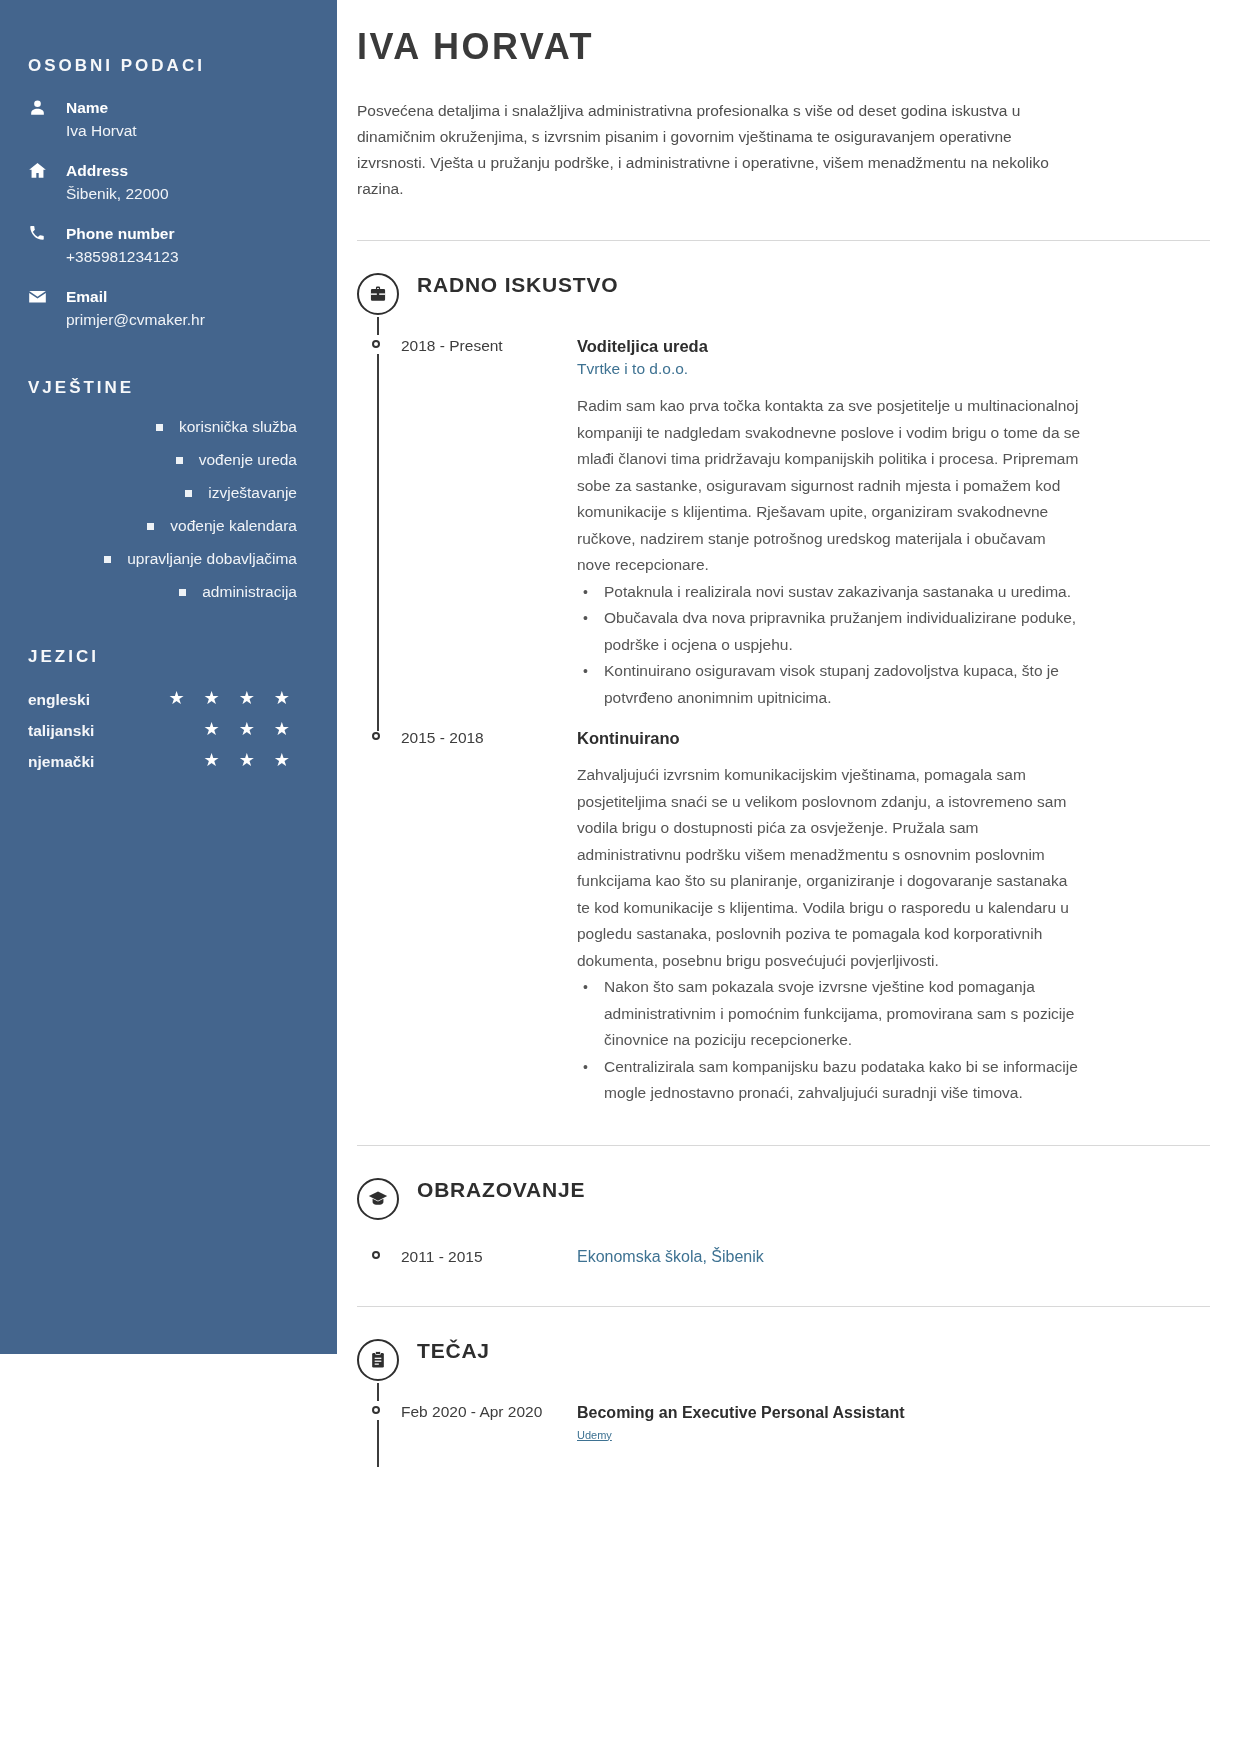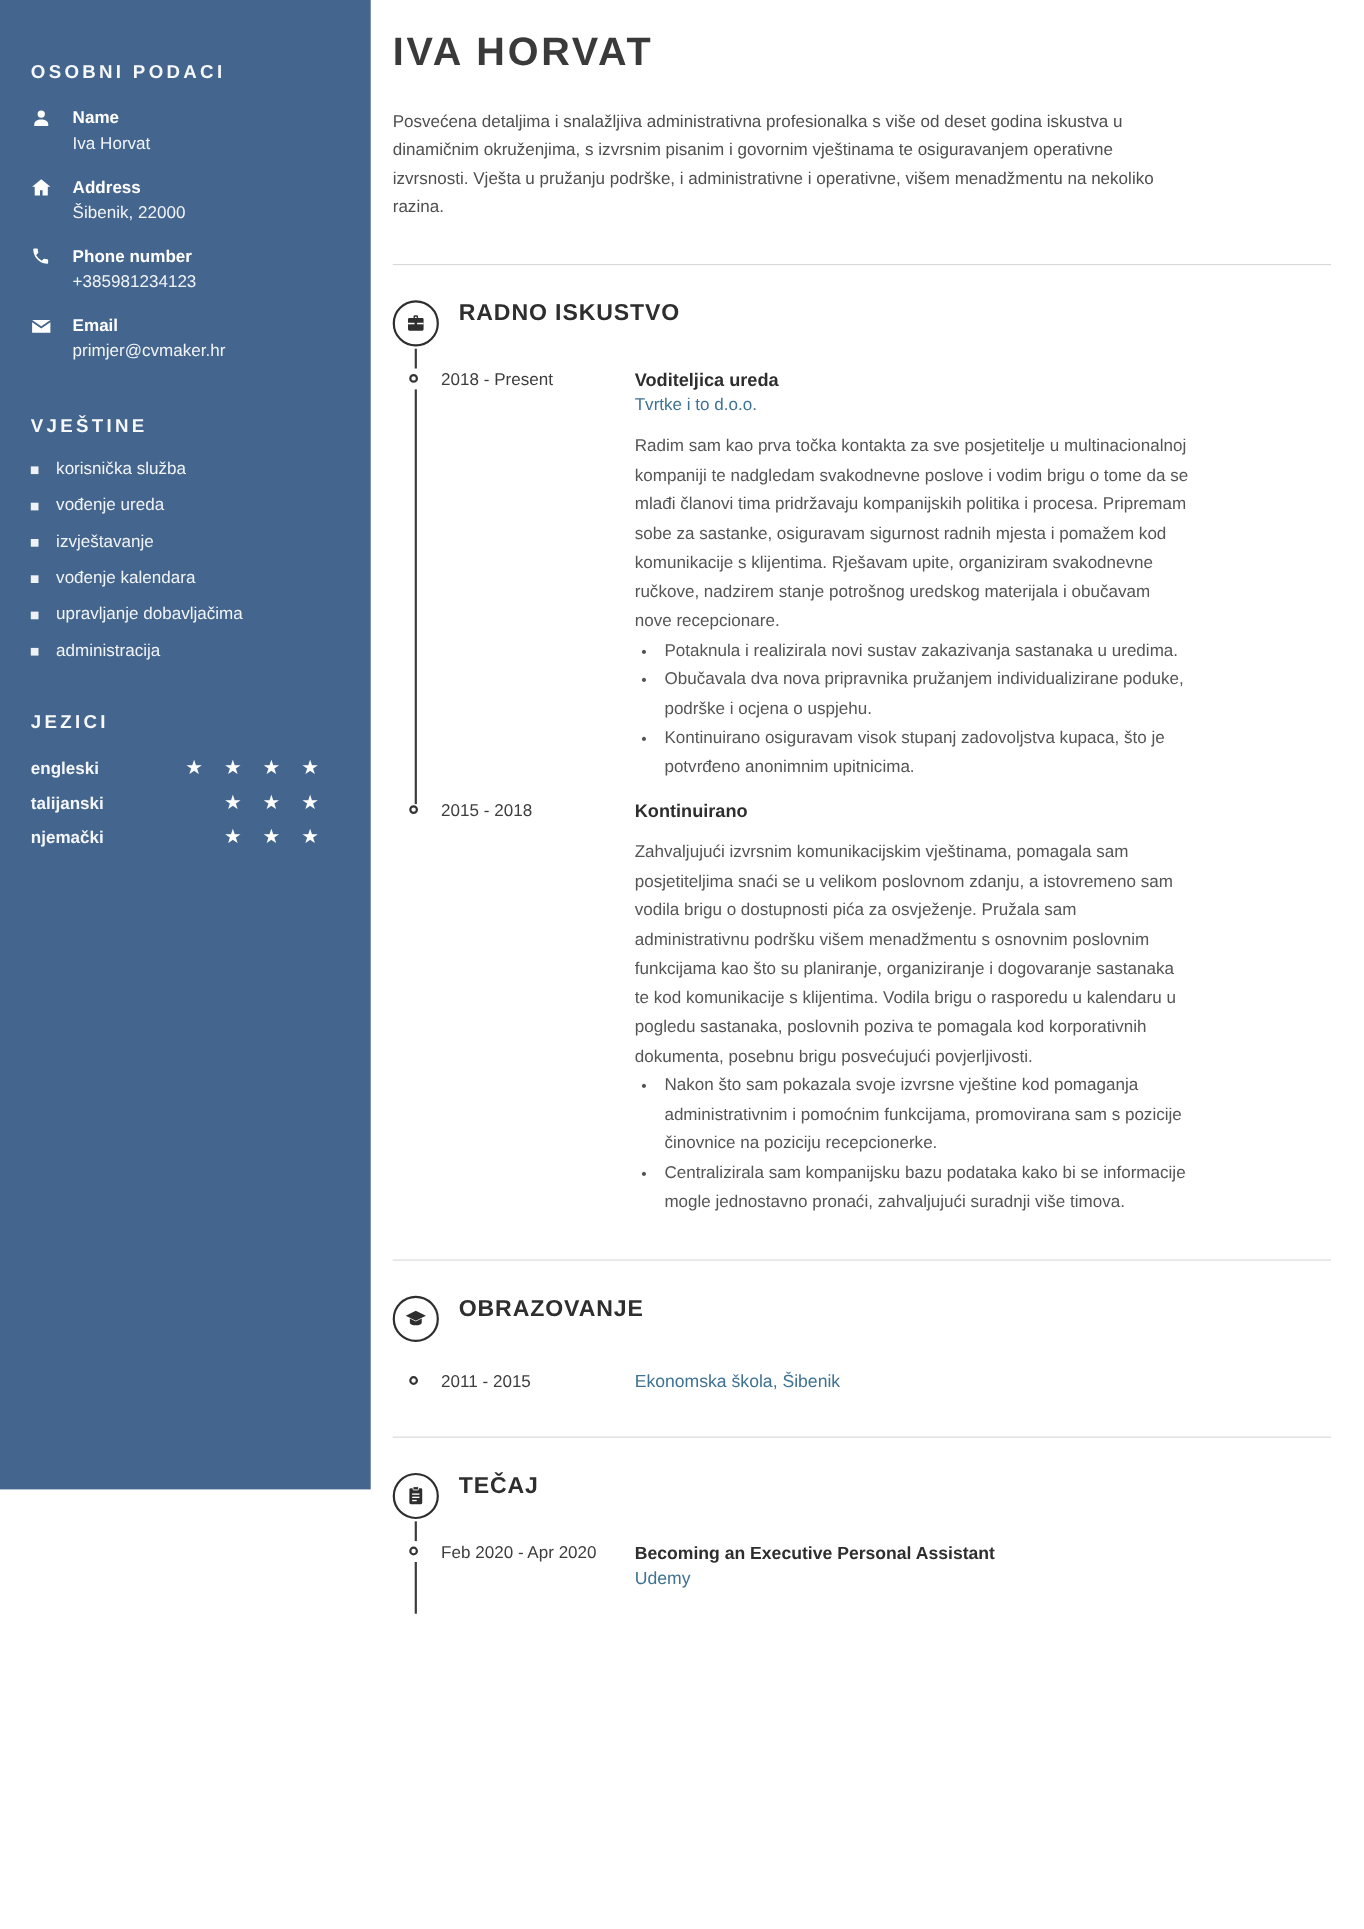--- a/index.html
+++ b/index.html
@@ -9,21 +9,21 @@
 
   
   .sidebar { position:absolute; left:0; top:0; width:337px; height:1354px;
              background:#44658d; color:#ffffff; padding:56px 40px 40px 28px; }
   .sb-title { font-size:17px; font-weight:bold; letter-spacing:3px; color:#f6f8fa; margin-bottom:20px; }
   .contact-item { display:flex; margin-bottom:16px; }
   .ci-icon { width:38px; flex-shrink:0; padding-top:2px; }
   .ci-label { font-weight:bold; font-size:15.5px; line-height:23px; color:#ffffff; }
   .ci-value { font-size:15.5px; line-height:24px; color:#f1f4f8; }
   .sb-section { margin-top:46px; }
-  .skill-item { display:flex; align-items:center; margin-bottom:15px; }
+  .skill-item { display:flex; align-items:center; margin-bottom:15px;justify-content:flex-end; }
   .sq-bullet { width:7px; height:7px; background:#eef2f6; margin-right:16px; flex-shrink:0; }
   .skill-label { font-size:15.5px; color:#f1f4f8; }
   .lang-row { display:flex; justify-content:space-between; align-items:flex-end; margin-bottom:9px; }
   .lang-name { font-size:15.5px; font-weight:bold; color:#f4f6f9; }
   .lang-stars { font-size:18px; letter-spacing:7px; color:#ffffff; white-space:nowrap; }
 
   
   .main { position:absolute; left:337px; top:0; width:903px; height:1754px; padding:26px 30px 0 20px; }
   h1.cv-name { font-size:36px; font-weight:bold; letter-spacing:2.5px; color:#3a3a3a; }
   .summary { margin-top:30px; font-size:15.5px; line-height:26px; color:#4f4f4f; padding-right:128px; }
@@ -46,21 +46,21 @@
   .t-date { width:176px; flex-shrink:0; font-size:15.5px; color:#3d3d3d; padding-top:0; line-height:22px; }
   .t-body { flex:1; padding-right:128px; }
   .t-role { font-size:16.5px; font-weight:bold; color:#2e2e2e; line-height:22px; }
   .t-company { font-size:15.5px; color:#3e7292; line-height:23px; }
   .t-desc { margin-top:13px; font-size:15.5px; line-height:26.5px; color:#555555; }
   ul.t-bullets { list-style:none; }
   ul.t-bullets li { position:relative; padding-left:27px; font-size:15.5px; line-height:26.5px; color:#555555; }
   ul.t-bullets li::before { content:"•"; position:absolute; left:6px; top:0; color:#555555; font-size:14px; }
   .edu-school { font-size:16px; color:#3e7292; line-height:22px; }
   .course-name { font-size:16px; font-weight:bold; color:#2e2e2e; line-height:23px; }
-  .course-provider { font-size:16px; color:#3e7292; line-height:23px; }
+  .course-provider { font-size:11px; color:#3e7292; line-height:23px;text-decoration:underline; }
   .edu-block { margin-top:26px; }
   .course-entry-gap { margin-bottom:24px; }
 </style>
 </head>
 <body>
 
 <div class="page">
 
   <aside class="sidebar">
 

